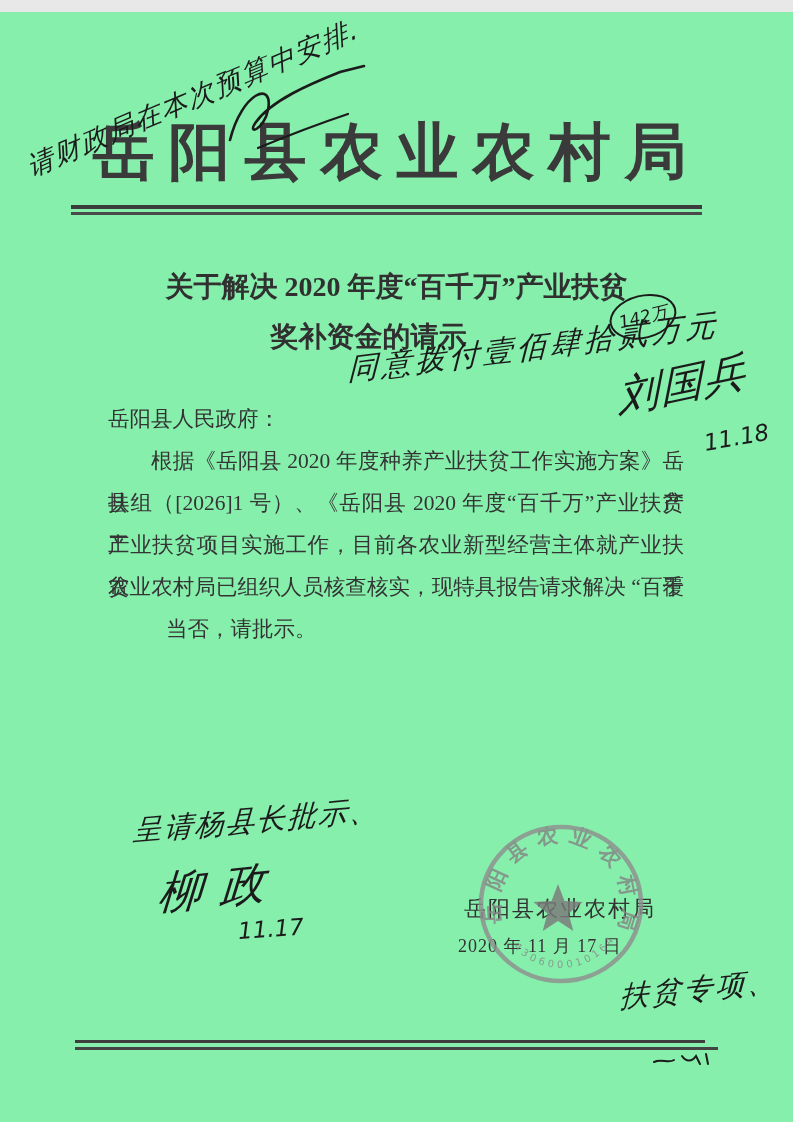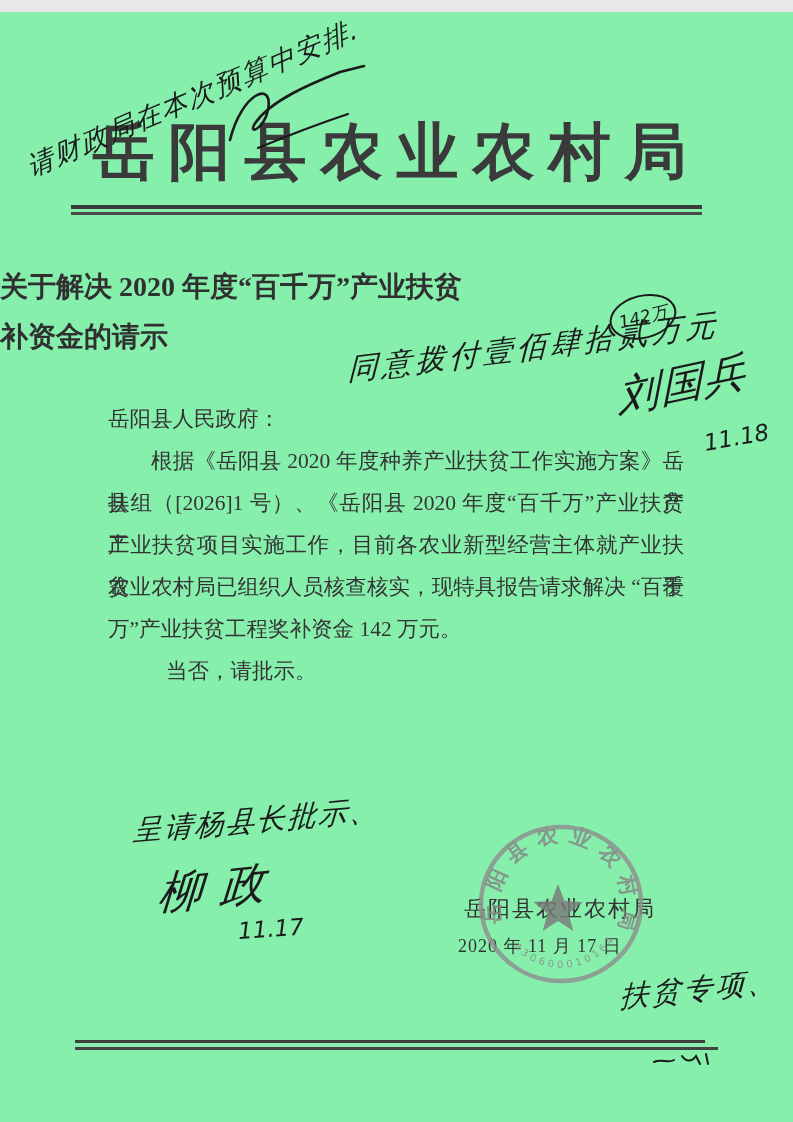--- a/index.html
+++ b/index.html
@@ -20,21 +20,21 @@
     letter-spacing:14px;
     color:#3a3a3a;
     white-space:nowrap;
   }
   .header-rule{position:absolute;left:71px;top:193px;width:631px;}
   .header-rule .rl1{height:4px;background:#3c3c3c;}
   .header-rule .rl2{height:3px;background:#4a4a4a;margin-top:3px;}
   
   .doc-title{
     position:absolute;top:250px;left:0;width:100%;
-    text-align:left;
+    text-align:center;
     font-size:28px;font-weight:bold;color:#303030;
     line-height:50px;
   }
   .doc-title .t2{transform:translateX(-28px);}
   
   .body-text{
     position:absolute;top:386px;left:108px;width:576px;
     font-size:21.5px;color:#343434;
   }
   .body-text .line{height:42px;line-height:42px;white-space:nowrap;}
@@ -91,21 +91,20 @@
     <div class="t1">关于解决 2020 年度“百千万”产业扶贫</div>
     <div class="t2">奖补资金的请示</div>
   </div>
 
   <div class="body-text">
     <div class="line">岳阳县人民政府：</div>
     <div class="line just indent">根据《岳阳县 2020 年度种养产业扶贫工作实施方案》岳县产</div>
     <div class="line just">扶组（[2026]1 号）、《岳阳县 2020 年度“百千万”产业扶贫工</div>
     <div class="line just">产业扶贫项目实施工作，目前各农业新型经营主体就产业扶贫覆</div>
     <div class="line just">农业农村局已组织人员核查核实，现特具报告请求解决 “百千</div>
-    <div class="line">万”产业扶贫工程奖补资金 142 万元。</div>
     <div class="line closing">当否，请批示。</div>
   </div>
 
   <div class="sign-name">岳阳县农业农村局</div>
   <div class="sign-date">2020 年 11 月 17 日</div>
 
   <svg class="seal" width="178" height="170" viewBox="0 0 178 170">
     <defs>
       <path id="arcTop" d="M 28.7 103.2 A 62 62 0 1 1 145.3 103.2" fill="none"></path>
       <path id="arcBottom" d="M 34.6 118.7 A 64 64 0 0 0 139.4 118.7" fill="none"></path>

